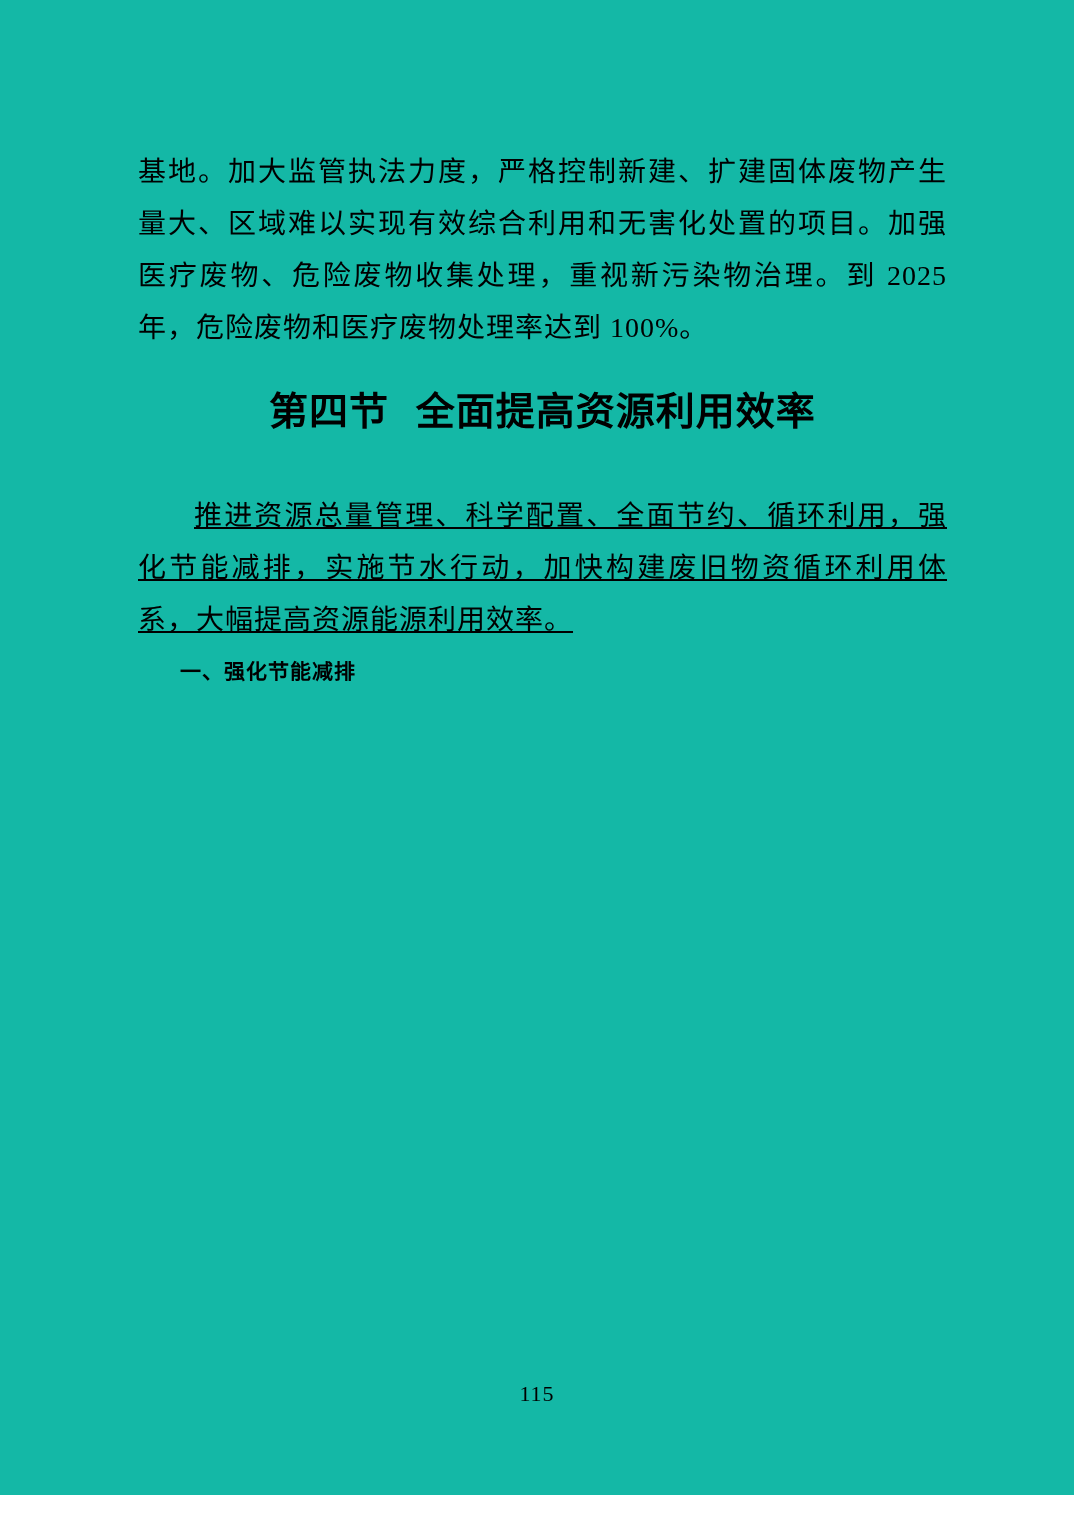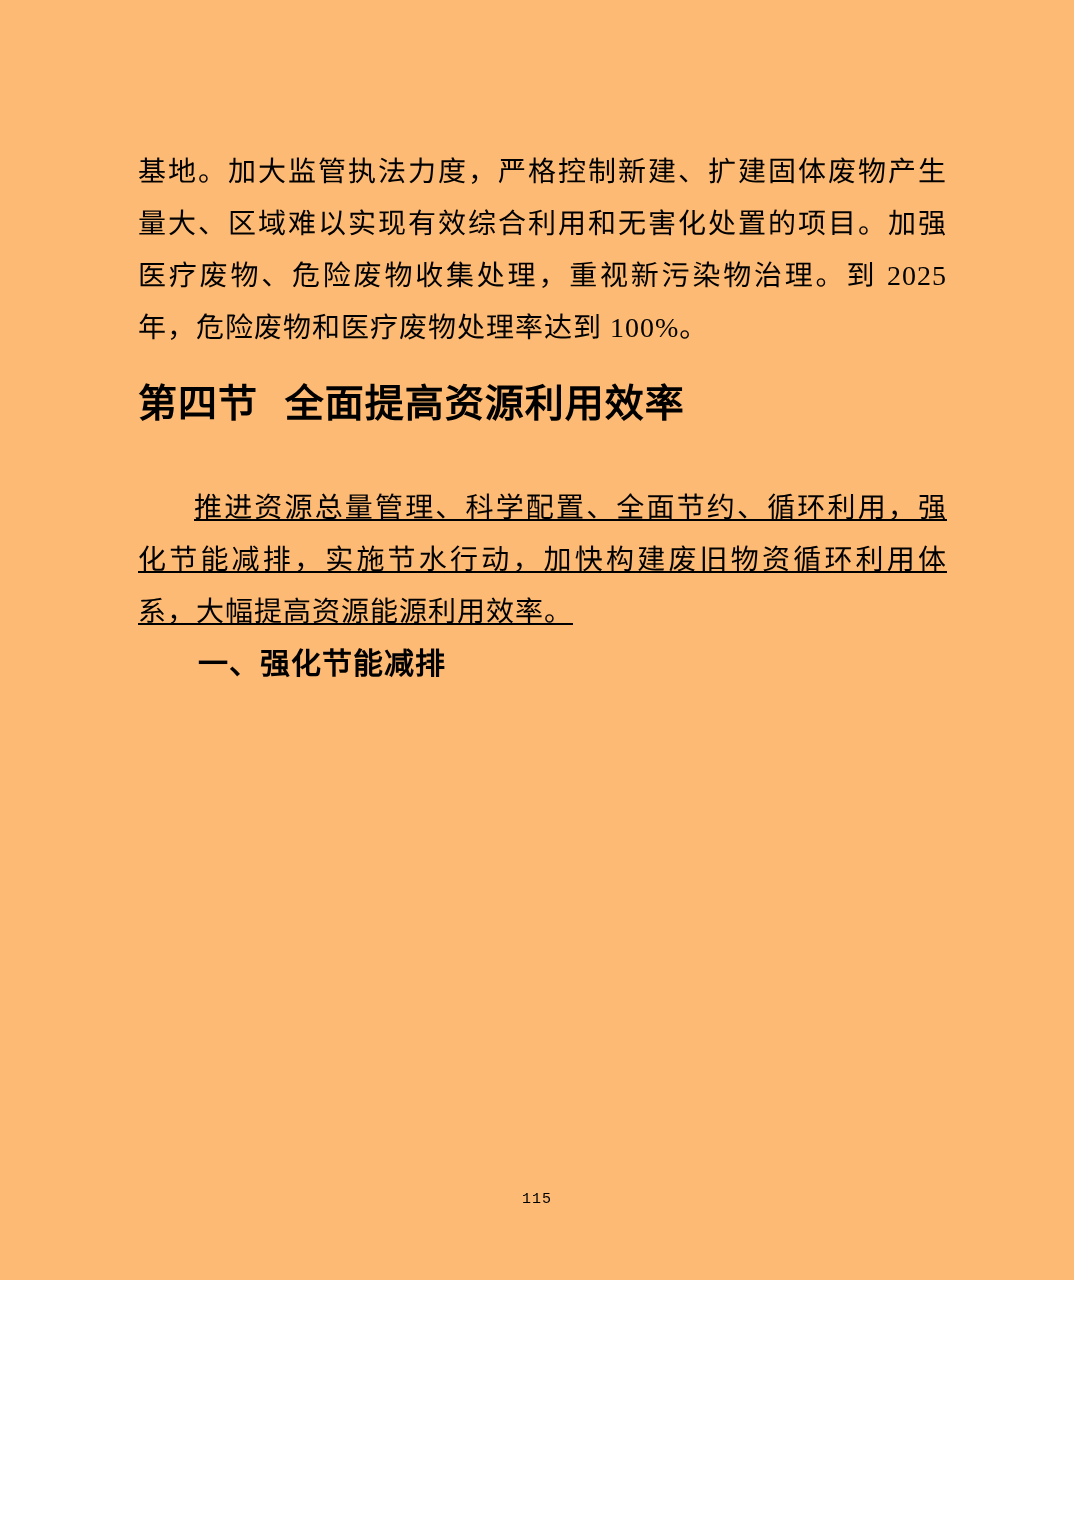--- a/index.html
+++ b/index.html
@@ -9,61 +9,61 @@
     height: 1520px;
     position: relative;
     overflow: hidden;
     color: #000000;
     font-family: "Liberation Serif", "DejaVu Serif", serif;
   }
   .page {
     position: absolute;
     top: 0; left: 0;
     width: 1074px;
-    height: 1280px;
-    background: #fdba74;
+    height: 1495px;
+    background: #14b8a6;
     padding: 146px 127px 12px 138px;
   }
   .body-text {
     font-size: 28px;
     line-height: 52px;
     letter-spacing: 1px;
     text-align: justify;
     text-justify: inter-ideograph;
     font-family: "Liberation Serif", "DejaVu Serif", serif;
   }
   .indent { text-indent: 2em; text-decoration: underline; }
   .section-title {
     font-size: 39px;
     line-height: 44px;
     font-weight: bold;
-    text-align: left;
-    margin: 28px 0 56px 0;
+    text-align: center;
+    margin: 36px 0 56px 0;
     word-spacing: 16px;
     letter-spacing: 1px;
     font-family: "Liberation Serif", "DejaVu Serif", serif;
   }
   .sub-heading {
     font-family: "Liberation Sans", "DejaVu Sans", sans-serif;
-    font-size: 30px;
+    font-size: 21px;
     line-height: 52px;
     font-weight: bold;
     text-indent: 2em;
     letter-spacing: 1px;
     text-align: left;
   }
   .page-footer {
     position: absolute;
-    bottom: 72px;
+    bottom: 88px;
     left: 0;
     width: 100%;
     text-align: center;
-    font-size: 15px;
+    font-size: 22px;
     letter-spacing: 1px;
-    font-family: Liberation Mono, monospace;
+    font-family: Liberation Serif, serif;
   }
 </style>
 </head>
 <body>
 
 <main class="page">
 
   <p class="body-text">基地。加大监管执法力度，严格控制新建、扩建固体废物产生量大、区域难以实现有效综合利用和无害化处置的项目。加强医疗废物、危险废物收集处理，重视新污染物治理。到 2025 年，危险废物和医疗废物处理率达到 100%。</p>
 
   <h1 class="section-title">第四节 全面提高资源利用效率</h1>

